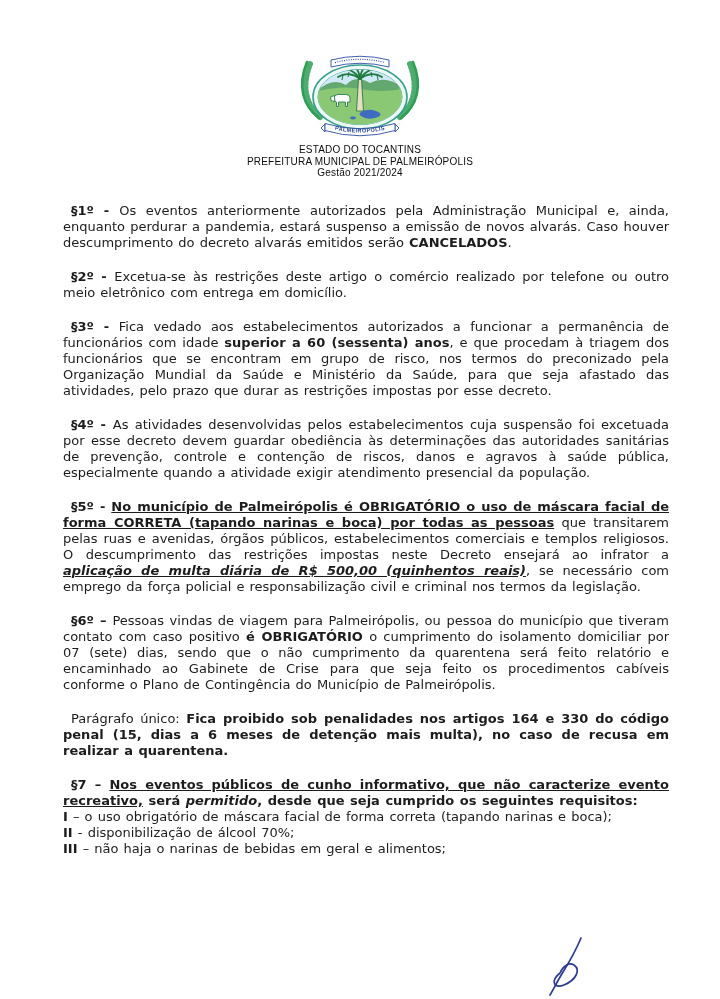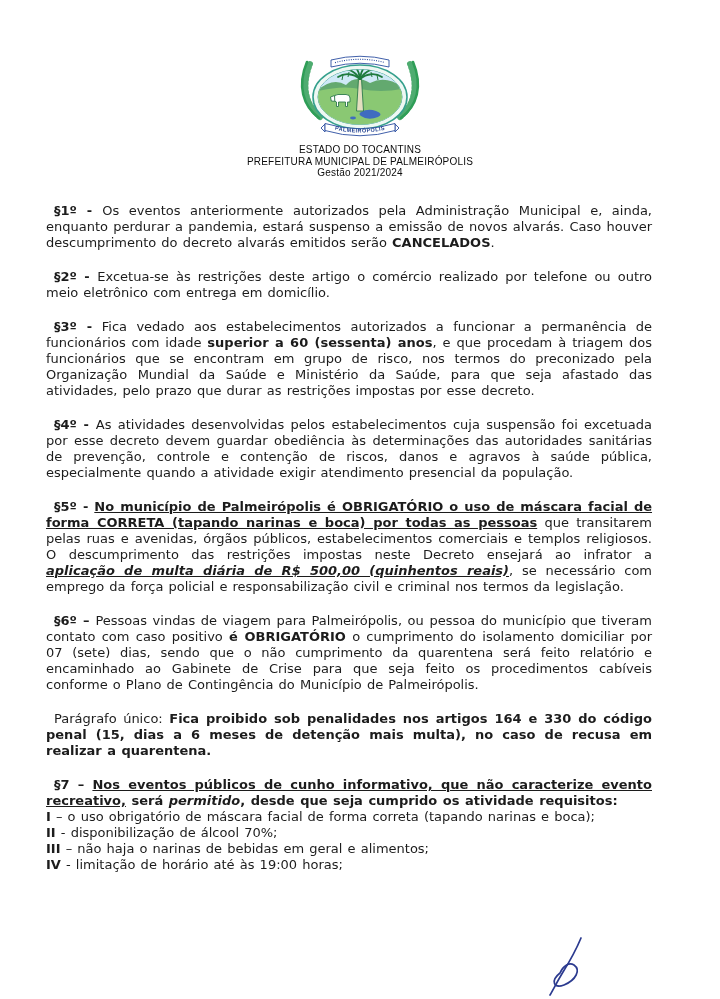--- a/index.html
+++ b/index.html
@@ -20,21 +20,21 @@
     font-family:"Liberation Sans", sans-serif;
     font-weight:normal;
     font-size:10px;
     line-height:11.5px;
     color:#0d0d0d;
     letter-spacing:.2px;
   }
   
   .doc-body{
     position:absolute;
-    left:46px;top:203px;width:606px;
+    left:63px;top:203px;width:606px;
     color:#1c1c1c;
   }
   .doc-body p{
     margin:0 0 18px 0;
     font-size:13px;
     line-height:16px;
     text-align:justify;
     word-spacing:1px;
   }
   .doc-body p.tight{margin-bottom:0;}
@@ -129,25 +129,24 @@
   </div>
 
   <div class="doc-body">
     <p class="ind"><span class="b">§1º - </span><span>Os eventos anteriormente autorizados pela Administração Municipal e, ainda, enquanto perdurar a pandemia, estará suspenso a emissão de novos alvarás. Caso houver descumprimento do decreto alvarás emitidos serão </span><span class="b">CANCELADOS</span><span>.</span></p>
     <p class="ind"><span class="b">§2º - </span><span>Excetua-se às restrições deste artigo o comércio realizado por telefone ou outro meio eletrônico com entrega em domicílio.</span></p>
     <p class="ind"><span class="b">§3º - </span><span>Fica vedado aos estabelecimentos autorizados a funcionar a permanência de funcionários com idade </span><span class="b">superior a 60 (sessenta) anos</span><span>, e que procedam à triagem dos funcionários que se encontram em grupo de risco, nos termos do preconizado pela Organização Mundial da Saúde e Ministério da Saúde, para que seja afastado das atividades, pelo prazo que durar as restrições impostas por esse decreto.</span></p>
     <p class="ind"><span class="b">§4º - </span><span>As atividades desenvolvidas pelos estabelecimentos cuja suspensão foi excetuada por esse decreto devem guardar obediência às determinações das autoridades sanitárias de prevenção, controle e contenção de riscos, danos e agravos à saúde pública, especialmente quando a atividade exigir atendimento presencial da população.</span></p>
     <p class="ind"><span class="b">§5º - </span><span class="b u">No município de Palmeirópolis é OBRIGATÓRIO o uso de máscara facial de forma CORRETA (tapando narinas e boca) por todas as pessoas</span><span> que transitarem pelas ruas e avenidas, órgãos públicos, estabelecimentos comerciais e templos religiosos. O descumprimento das restrições impostas neste Decreto ensejará ao infrator a </span><span class="b i u">aplicação de multa diária de R$ 500,00 (quinhentos reais)</span><span>, se necessário com emprego da força policial e responsabilização civil e criminal nos termos da legislação.</span></p>
     <p class="ind"><span class="b">§6º – </span><span>Pessoas vindas de viagem para Palmeirópolis, ou pessoa do município que tiveram contato com caso positivo </span><span class="b">é OBRIGATÓRIO</span><span> o cumprimento do isolamento domiciliar por 07 (sete) dias, sendo que o não cumprimento da quarentena será feito relatório e encaminhado ao Gabinete de Crise para que seja feito os procedimentos cabíveis conforme o Plano de Contingência do Município de Palmeirópolis.</span></p>
     <p class="ind"><span>Parágrafo único: </span><span class="b">Fica proibido sob penalidades nos artigos 164 e 330 do código penal (15, dias a 6 meses de detenção mais multa), no caso de recusa em realizar a quarentena.</span></p>
-    <p class="ind tight"><span class="b">§7 – </span><span class="b u">Nos eventos públicos de cunho informativo, que não caracterize evento recreativo,</span><span class="b"> será </span><span class="b i">permitido</span><span class="b">, desde que seja cumprido os atividade requisitos:</span></p>
+    <p class="ind tight"><span class="b">§7 – </span><span class="b u">Nos eventos públicos de cunho informativo, que não caracterize evento recreativo,</span><span class="b"> será </span><span class="b i">permitido</span><span class="b">, desde que seja cumprido os seguintes requisitos:</span></p>
     <p class="tight"><span class="b">I</span><span> – o uso obrigatório de máscara facial de forma correta (tapando narinas e boca);</span></p>
     <p class="tight"><span class="b">II</span><span> - disponibilização de álcool 70%;</span></p>
     <p class="tight"><span class="b">III</span><span> – não haja o narinas de bebidas em geral e alimentos;</span></p>
-    <p class="tight"><span class="b">IV</span><span> - limitação de horário até às 19:00 horas;</span></p>
   </div>
 
   <svg class="signature" width="70" height="64" viewBox="0 0 70 64" aria-hidden="true">
     <g fill="none" stroke="#2b3a8f" stroke-width="1.7" stroke-linecap="round">
       <path d="M46,4 C41,16 33,30 28,38 C22,48 18,56 15,61"></path>
       <path d="M25,39 C15,47 19,55 29,51 C41,46 46,36 39,31 C34,28 28,32 25,39 Z"></path>
     </g>
   </svg>
 
 </div>

